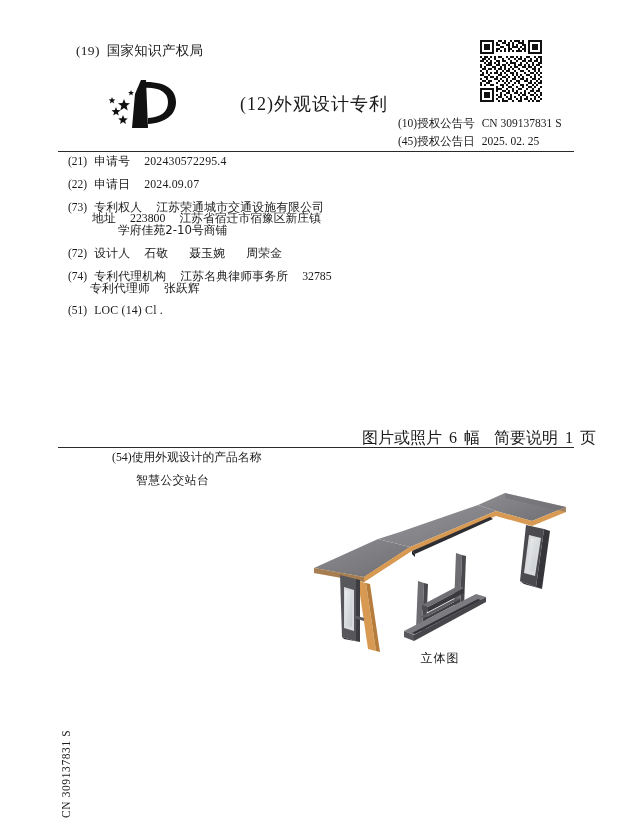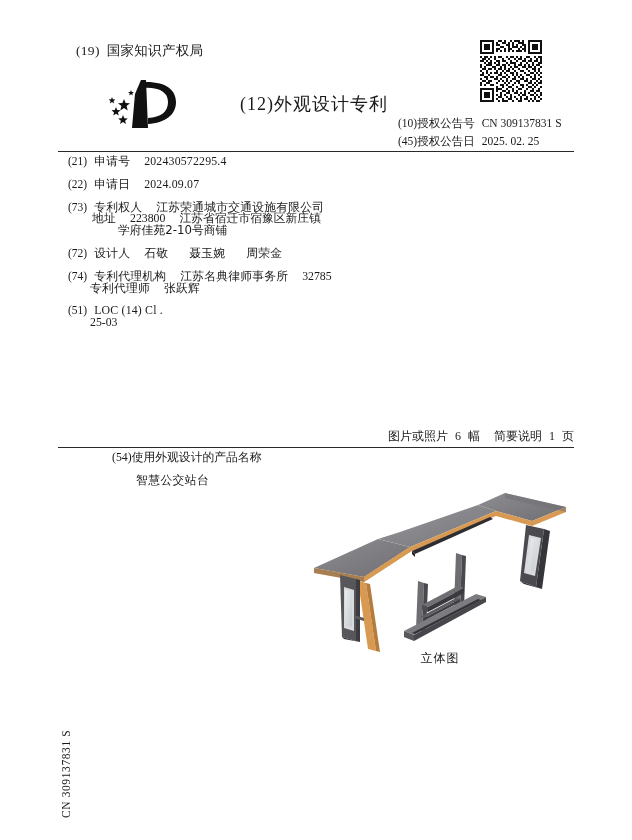--- a/index.html
+++ b/index.html
@@ -113,22 +113,23 @@
   .ind3 { padding-left: 22px; }
   .gap  { display: inline-block; width: 7px; }
   .gap-lg { display: inline-block; width: 14px; }
 
   
   .fig-count {
     position: absolute;
     left: 0; top: 428px;
     width: 574px;
     text-align: right;
-    font-size: 12px;
-    white-space: nowrap;
+    font-size: 16px;
+    white-space: nowrap;
+    padding-left: 22px;
   }
 
   
   .prod {
     position: absolute;
     left: 64px; top: 452px;
     font-size: 11.8px;
     line-height: 1.0;
     margin-left: 48px;
   }
@@ -515,23 +516,20 @@
 
     <div class="row">
       <span class="code">(74)</span><span class="gap"></span><span class="cn lbl">专利代理机构</span><span class="gap-lg"></span><span class="cn val">江苏名典律师事务所</span><span class="gap-lg"></span><span class="num">32785</span>
       <span class="sub ind3">
         <span class="cn lbl">专利代理师</span><span class="gap-lg"></span><span class="cn val">张跃辉</span>
       </span>
     </div>
 
     <div class="row">
       <span class="code">(51)</span><span class="gap"></span><span class="num lbl">LOC (14) Cl .</span>
-      <span class="sub ind3">
-        <span class="num">25-03</span>
-      </span>
     </div>
 
   </div>
 
   <div class="fig-count">
     <span class="cn">图片或照片</span><span class="gap"></span><span class="num">6</span><span class="gap"></span><span class="cn">幅</span><span class="gap-lg"></span><span class="cn">简要说明</span><span class="gap"></span><span class="num">1</span><span class="gap"></span><span class="cn">页</span>
   </div>
 
   <hr class="rule rule-mid">
 

